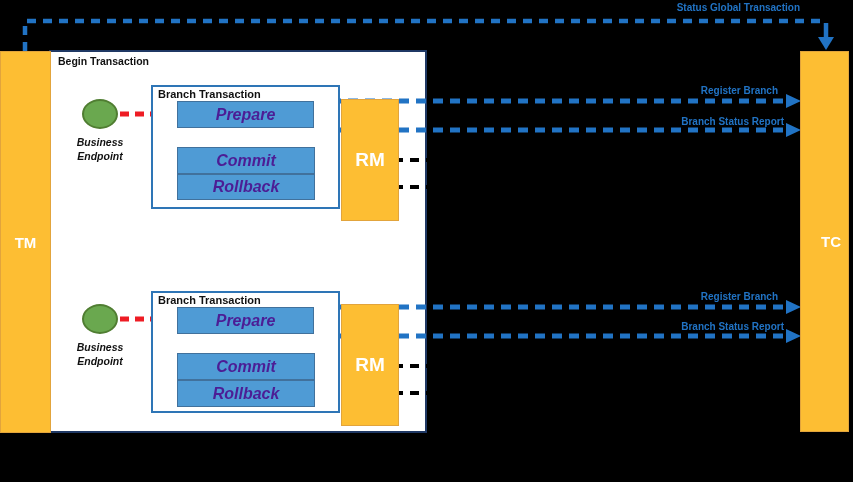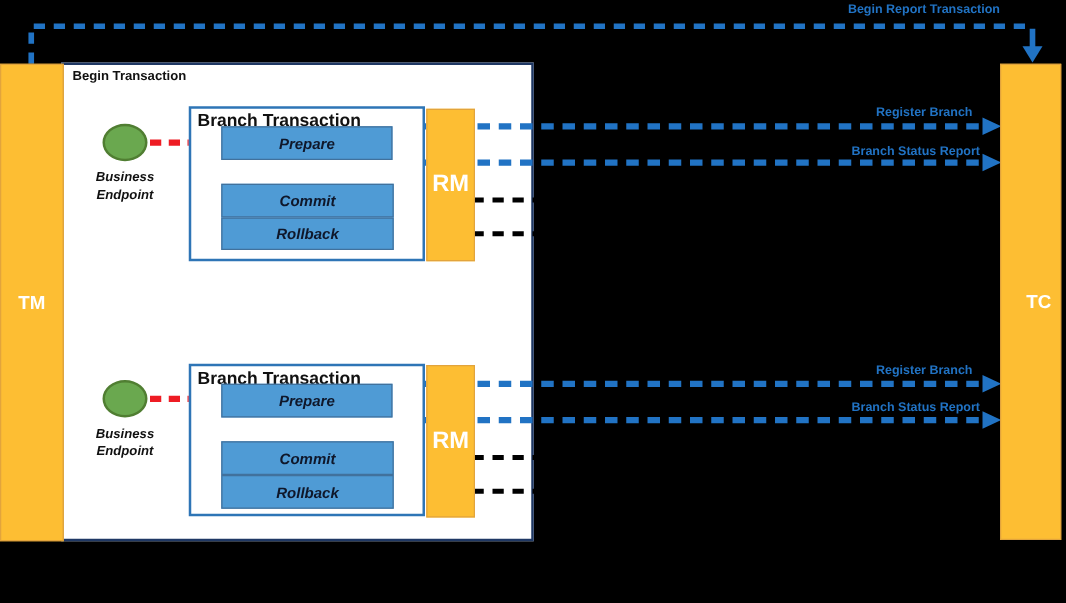--- a/index.html
+++ b/index.html
@@ -21,29 +21,29 @@
          border:2px solid var(--panel-border);z-index:1;}
   .panel-title{left:58px;top:55px;font-size:10.5px;font-weight:bold;color:#111;z-index:4;}
   
   .bar{background:var(--gold);border:1px solid var(--gold-border);
        color:#fff;font-size:15px;font-weight:bold;
        display:flex;align-items:center;justify-content:center;z-index:3;}
   #tm{left:0;top:51px;width:51px;height:382px;}
   #tc{left:800px;top:51px;width:49px;height:381px;padding-left:13px;}
   
   .branch-box{width:189px;background:#fff;border:2px solid var(--branch-border);z-index:2;}
-  .branch-title{padding:1px 0 0 5px;font-size:14px;font-weight:bold;color:#111;}
+  .branch-title{padding:1px 0 0 5px;font-size:11px;font-weight:bold;color:#111;}
   
   .op{background:var(--blue-box);border:1px solid var(--blue-box-border);
-      color:#0f172a;font-size:12px;font-weight:bold;font-style:italic;
+      color:#4c1d95;font-size:16px;font-weight:bold;font-style:italic;
       display:flex;align-items:center;justify-content:center;z-index:4;}
   
-  .rm{width:39px;height:122px;background:var(--gold);border:1px solid var(--gold-border);
+  .rm{width:58px;height:122px;background:var(--gold);border:1px solid var(--gold-border);
       color:#fff;font-size:19px;font-weight:bold;
-      display:flex;align-items:center;justify-content:center;z-index:3;}
+      display:flex;align-items:center;justify-content:center;z-index:3;margin-top:12px;}
   
   .endpoint{width:36px;height:30px;border-radius:50%;background:var(--green);
             border:2px solid var(--green-border);z-index:4;}
   .endpoint-label{width:64px;text-align:center;font-size:10.5px;font-weight:bold;
                   color:#111;line-height:14px;z-index:4;font-style:italic;}
   
   .blue-label{font-size:10px;font-weight:bold;color:var(--blue-arrow);z-index:4;white-space:nowrap;}
   #connectors{left:0;top:0;z-index:2;}
 </style>
 </head>
@@ -154,15 +154,15 @@
     <span>RM</span>
   </div>
   <div class="abs endpoint" style="left:82px;top:304px;"></div>
   <div class="abs endpoint-label" style="left:68px;top:340px;">
     <div>Business</div>
     <div>Endpoint</div>
   </div>
   <div class="abs blue-label" style="right:75px;top:291px;">Register Branch</div>
   <div class="abs blue-label" style="right:69px;top:321px;">Branch Status Report</div>
 
-  <div class="abs blue-label" style="right:53px;top:2px;">Begin Report Transaction</div>
+  <div class="abs blue-label" style="right:53px;top:2px;">Status Global Transaction</div>
 
 </div>
 
 </body></html>

